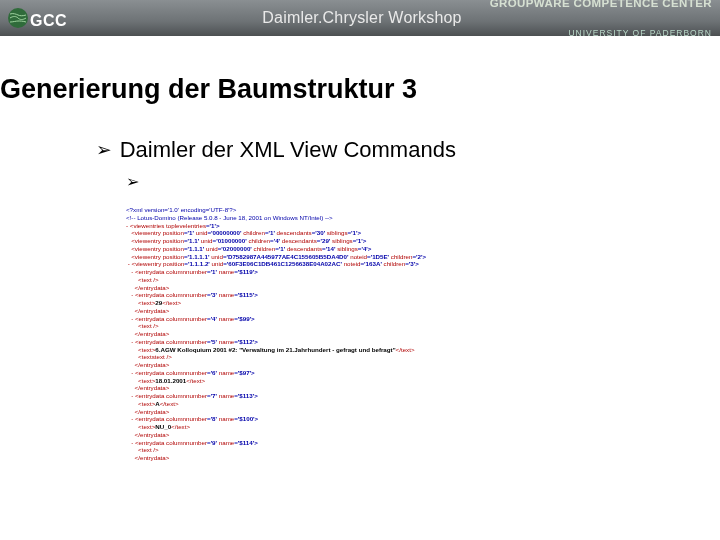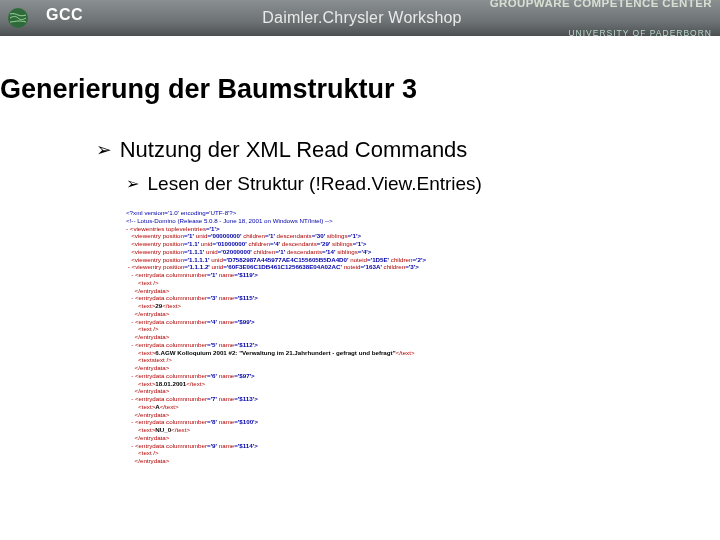--- a/index.html
+++ b/index.html
@@ -3,21 +3,21 @@
 <meta charset="utf-8">
 <style>
   * { margin: 0; padding: 0; box-sizing: border-box; }
   html, body { width: 720px; height: 540px; font-family: Arial, Helvetica, sans-serif; background: #fff; overflow: hidden; }
   .slide { width: 720px; height: 540px; position: relative; }
   .header {
     display: flex; align-items: center; height: 36px; width: 100%;
     background: linear-gradient(#8a8f92, #6d7275 60%, #4c5052);
     color: #fff;
   }
-  .gcc-logo { display: flex; align-items: flex-start; gap: 16px; margin-left: 6px; }
+  .gcc-logo { display: flex; align-items: flex-end; gap: 0; margin-left: 6px; }
   .gcc-logo .glyph { width: 24px; height: 24px; position: relative; }
   .gcc-logo .glyph svg { width: 24px; height: 24px; display: block; }
   .gcc-logo .text { font-weight: 700; font-size: 16px; color: #fff; letter-spacing: 0.5px; }
   .header-title {
     flex: 1; text-align: right; color: #e9e9e9; font-size: 16px; font-weight: 400;
     letter-spacing: 0.2px; margin-left: -10px;
   }
   .header-right { display: flex; flex-direction: column; align-items: flex-end; padding-right: 8px; }
   .header-right .gcc-line { font-size: 11.5px; font-weight: 600; color: #d6e0d2; letter-spacing: 0.4px; line-height: 1; }
   .header-right .gcc-line .big { font-variant: small-caps; padding-left: 28px; }
@@ -67,25 +67,24 @@
     </div>
   </div>
 
   <div class="title-block">
     <h1>Generierung der Baumstruktur 3</h1>
   </div>
 
   <div class="content">
     <div class="bullet-1">
       <span class="arrow-bullet">➢</span>
-      <span>Nutzung der XML Read Commands</span>
+      <span>Daimler der XML View Commands</span>
     </div>
     <div class="bullet-2">
       <span class="arrow-bullet">➢</span>
-      <span>Lesen der Struktur (!Read.View.Entries)</span>
     </div>
 
     <div class="xml-block"><span class="hdr">&lt;?xml version='1.0' encoding='UTF-8'?&gt;</span>
 <span class="hdr">&lt;!-- Lotus-Domino (Release 5.0.8 - June 18, 2001 on Windows NT/Intel) --&gt;</span>
 <span class="dash">- </span><span class="tag">&lt;viewentries </span><span class="attr">toplevelentries</span><span class="val">='1'&gt;</span>
    <span class="tag">&lt;viewentry </span><span class="attr">position</span><span class="val">='1' </span><span class="attr">unid</span><span class="val">='00000000' </span><span class="attr">children</span><span class="val">='1' </span><span class="attr">descendants</span><span class="val">='30' </span><span class="attr">siblings</span><span class="val">='1'&gt;</span>
    <span class="tag">&lt;viewentry </span><span class="attr">position</span><span class="val">='1.1' </span><span class="attr">unid</span><span class="val">='01000000' </span><span class="attr">children</span><span class="val">='4' </span><span class="attr">descendants</span><span class="val">='29' </span><span class="attr">siblings</span><span class="val">='1'&gt;</span>
    <span class="tag">&lt;viewentry </span><span class="attr">position</span><span class="val">='1.1.1' </span><span class="attr">unid</span><span class="val">='02000000' </span><span class="attr">children</span><span class="val">='1' </span><span class="attr">descendants</span><span class="val">='14' </span><span class="attr">siblings</span><span class="val">='4'&gt;</span>
    <span class="tag">&lt;viewentry </span><span class="attr">position</span><span class="val">='1.1.1.1' </span><span class="attr">unid</span><span class="val">='D7582987A445977AE4C155605B5DA4D0' </span><span class="attr">noteid</span><span class="val">='1D5E' </span><span class="attr">children</span><span class="val">='2'&gt;</span>
  <span class="dash">- </span><span class="tag">&lt;viewentry </span><span class="attr">position</span><span class="val">='1.1.1.2' </span><span class="attr">unid</span><span class="val">='60F3E06C1DB461C1256638E04A02AC' </span><span class="attr">noteid</span><span class="val">='163A' </span><span class="attr">children</span><span class="val">='3'&gt;</span>

